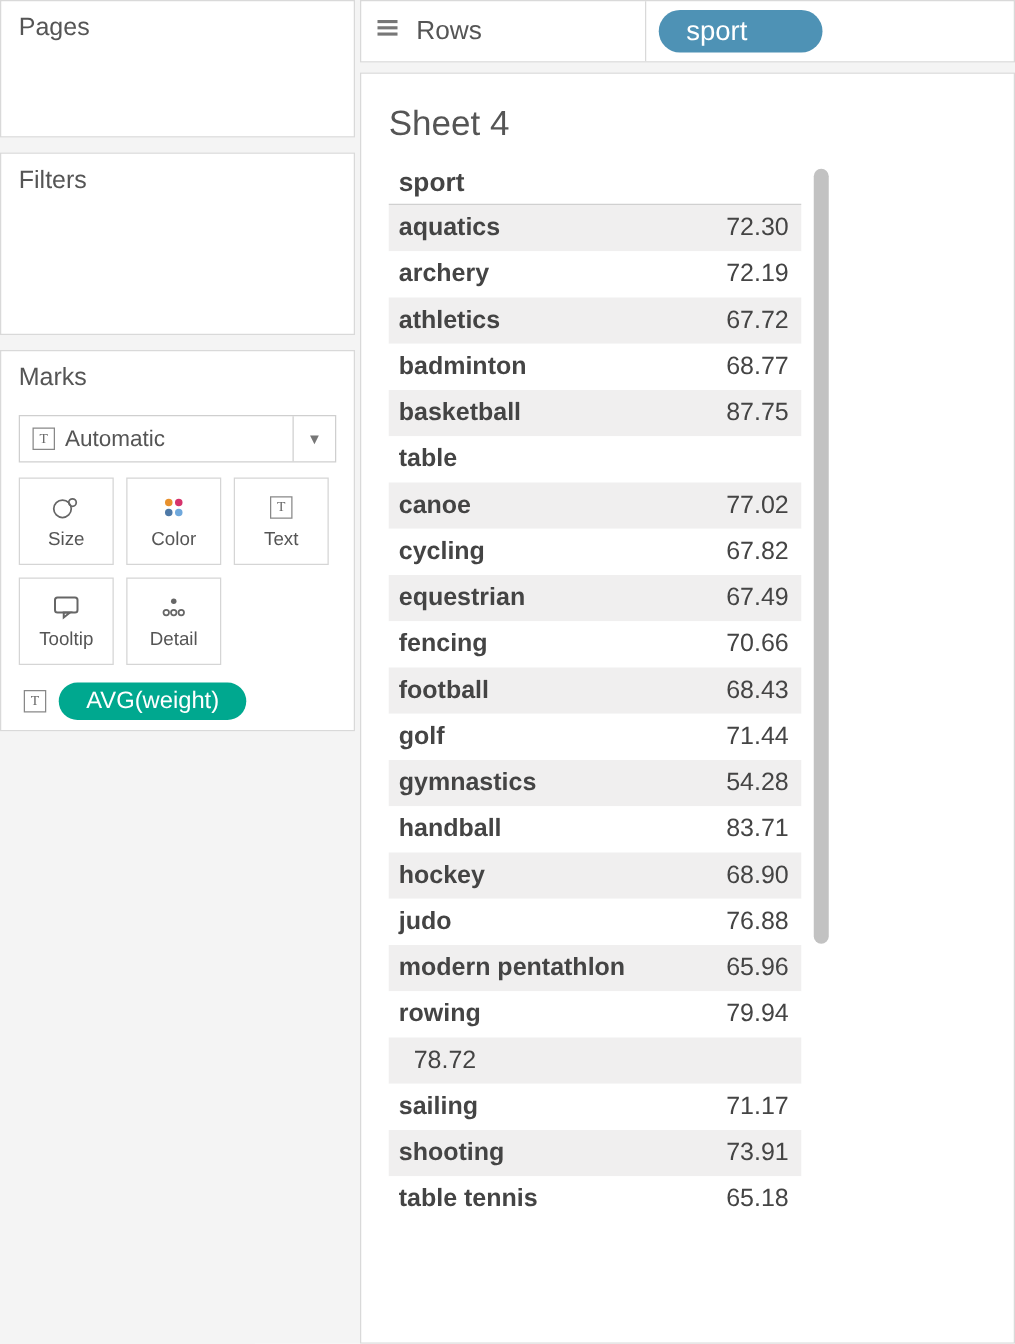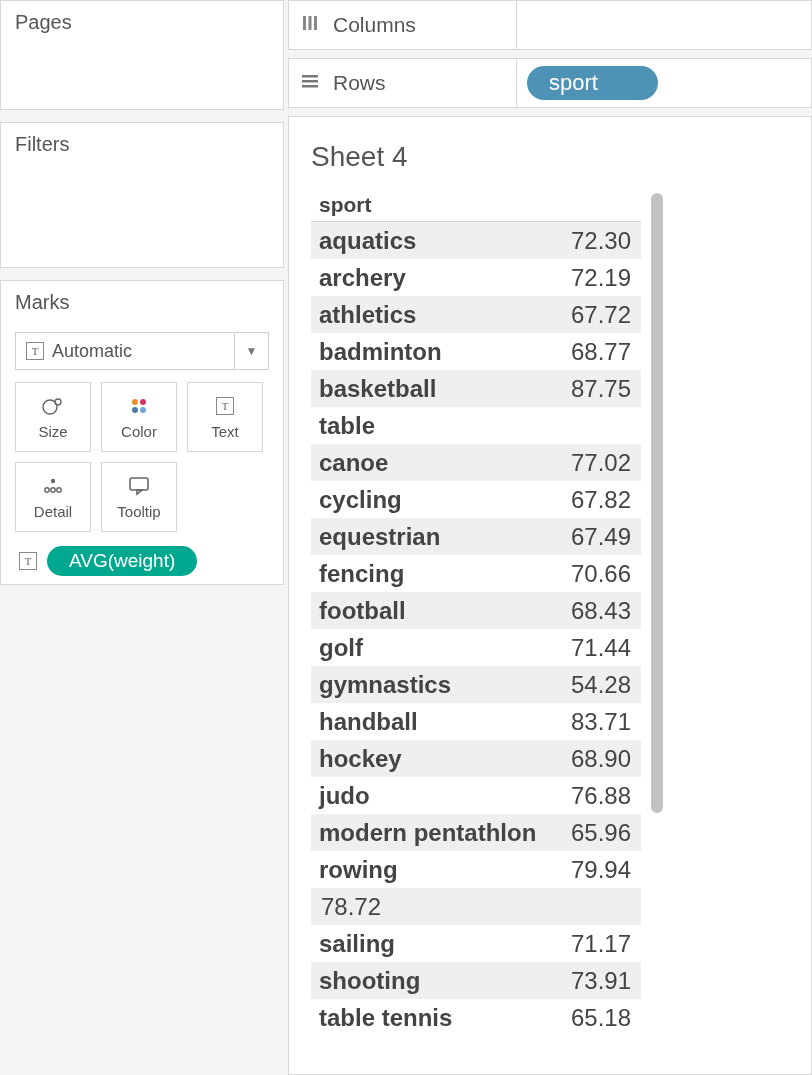--- a/index.html
+++ b/index.html
@@ -172,21 +172,21 @@
     font-size: 21px;
     font-weight: 600;
     color: #444;
     padding: 0 0 4px 8px;
     border-bottom: 1px solid #d0d0d0;
   }
   .grid-row {
     display: flex;
     height: 37px;
     align-items: center;
-    font-size: 24px;
+    font-size: 20px;
     color: #444;
   }
   .grid-row:nth-child(odd) { background: #f0efef; }
   .grid-row:nth-child(even) { background: #ffffff; }
   .grid-row .k { flex:1; font-weight:600; padding-left:8px; }
   .grid-row .v { width: 80px; text-align:right; padding-right:10px; font-weight:400; }
   .scrollbar {
     width: 12px;
     position: relative;
   }
@@ -247,62 +247,49 @@
           <span>Color</span>
         </div>
         <div class="mark-card">
           <div class="ic">
             <span class="t-box">T</span>
           </div>
           <span>Text</span>
         </div>
         <div class="mark-card">
           <div class="ic">
+            <svg width="22" height="20" viewBox="0 0 22 20">
+              <rect x="2" y="2" width="18" height="12" rx="2" fill="none" stroke="#666" stroke-width="1.6"></rect>
+              <path d="M9 14 L9 18 L14 14 Z" fill="none" stroke="#666" stroke-width="1.6"></path>
+            </svg>
+          </div>
+          <span>Tooltip</span>
+        </div>
+        <div class="mark-card">
+          <div class="ic">
             <svg width="22" height="18" viewBox="0 0 22 18">
               <circle cx="11" cy="4" r="2.2" fill="#666"></circle>
               <circle cx="5" cy="13" r="2.2" fill="none" stroke="#666" stroke-width="1.4"></circle>
               <circle cx="11" cy="13" r="2.2" fill="none" stroke="#666" stroke-width="1.4"></circle>
               <circle cx="17" cy="13" r="2.2" fill="none" stroke="#666" stroke-width="1.4"></circle>
             </svg>
           </div>
           <span>Detail</span>
         </div>
-        <div class="mark-card">
-          <div class="ic">
-            <svg width="22" height="20" viewBox="0 0 22 20">
-              <rect x="2" y="2" width="18" height="12" rx="2" fill="none" stroke="#666" stroke-width="1.6"></rect>
-              <path d="M9 14 L9 18 L14 14 Z" fill="none" stroke="#666" stroke-width="1.6"></path>
-            </svg>
-          </div>
-          <span>Tooltip</span>
-        </div>
       </div>
 
       <div class="pill-row">
         <span class="t-box">T</span>
         <span class="pill green">AVG(weight)</span>
       </div>
     </div>
   </div>
 
   <div class="right-col">
 
-    <div class="shelf">
-      <div class="label-cell">
-        <span class="shelf-icon">
-          <svg width="18" height="18" viewBox="0 0 18 18">
-              <rect x="2" y="2" width="3" height="14" fill="#888"></rect>
-              <rect x="7.5" y="2" width="3" height="14" fill="#888"></rect>
-              <rect x="13" y="2" width="3" height="14" fill="#888"></rect>
-            </svg>
-        </span>
-        <span>Columns</span>
-      </div>
-      <div class="content-cell"></div>
-    </div>
 
     <div class="shelf">
       <div class="label-cell">
         <span class="shelf-icon">
           <svg width="18" height="18" viewBox="0 0 18 18">
               <rect x="1" y="3" width="16" height="2.5" fill="#777"></rect>
               <rect x="1" y="8" width="16" height="2.5" fill="#777"></rect>
               <rect x="1" y="13" width="16" height="2.5" fill="#777"></rect>
             </svg>
         </span>

